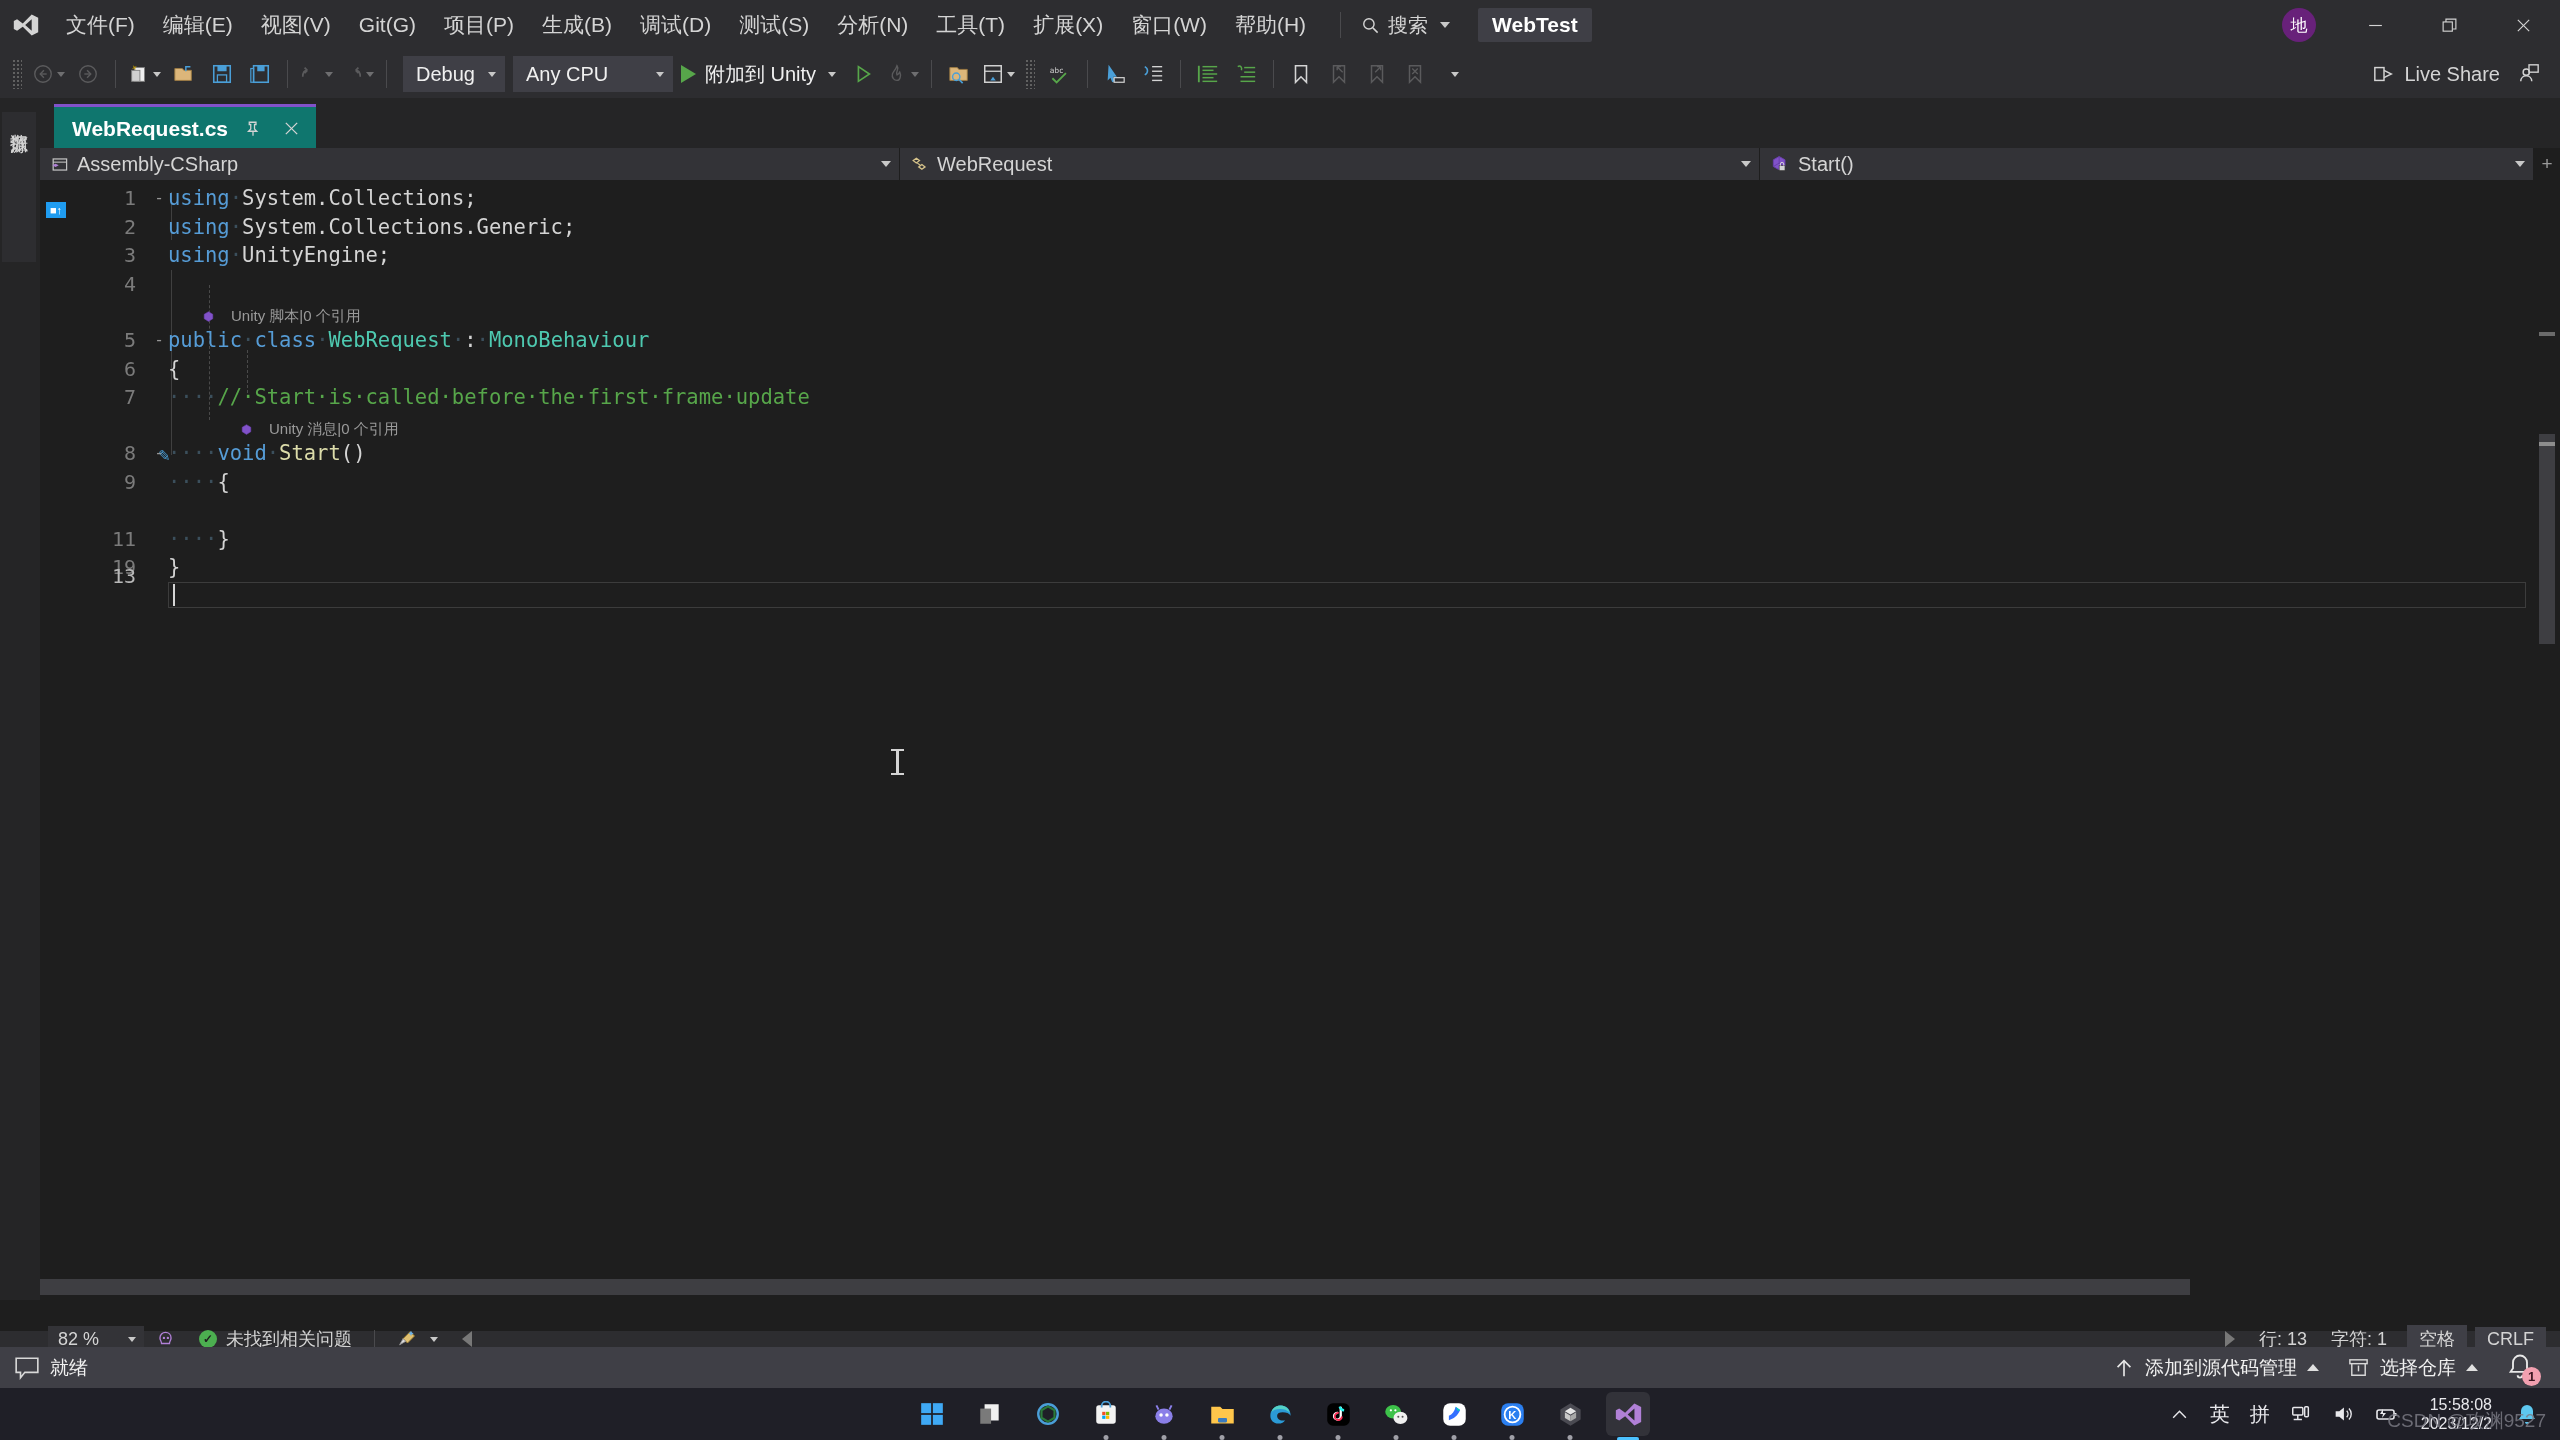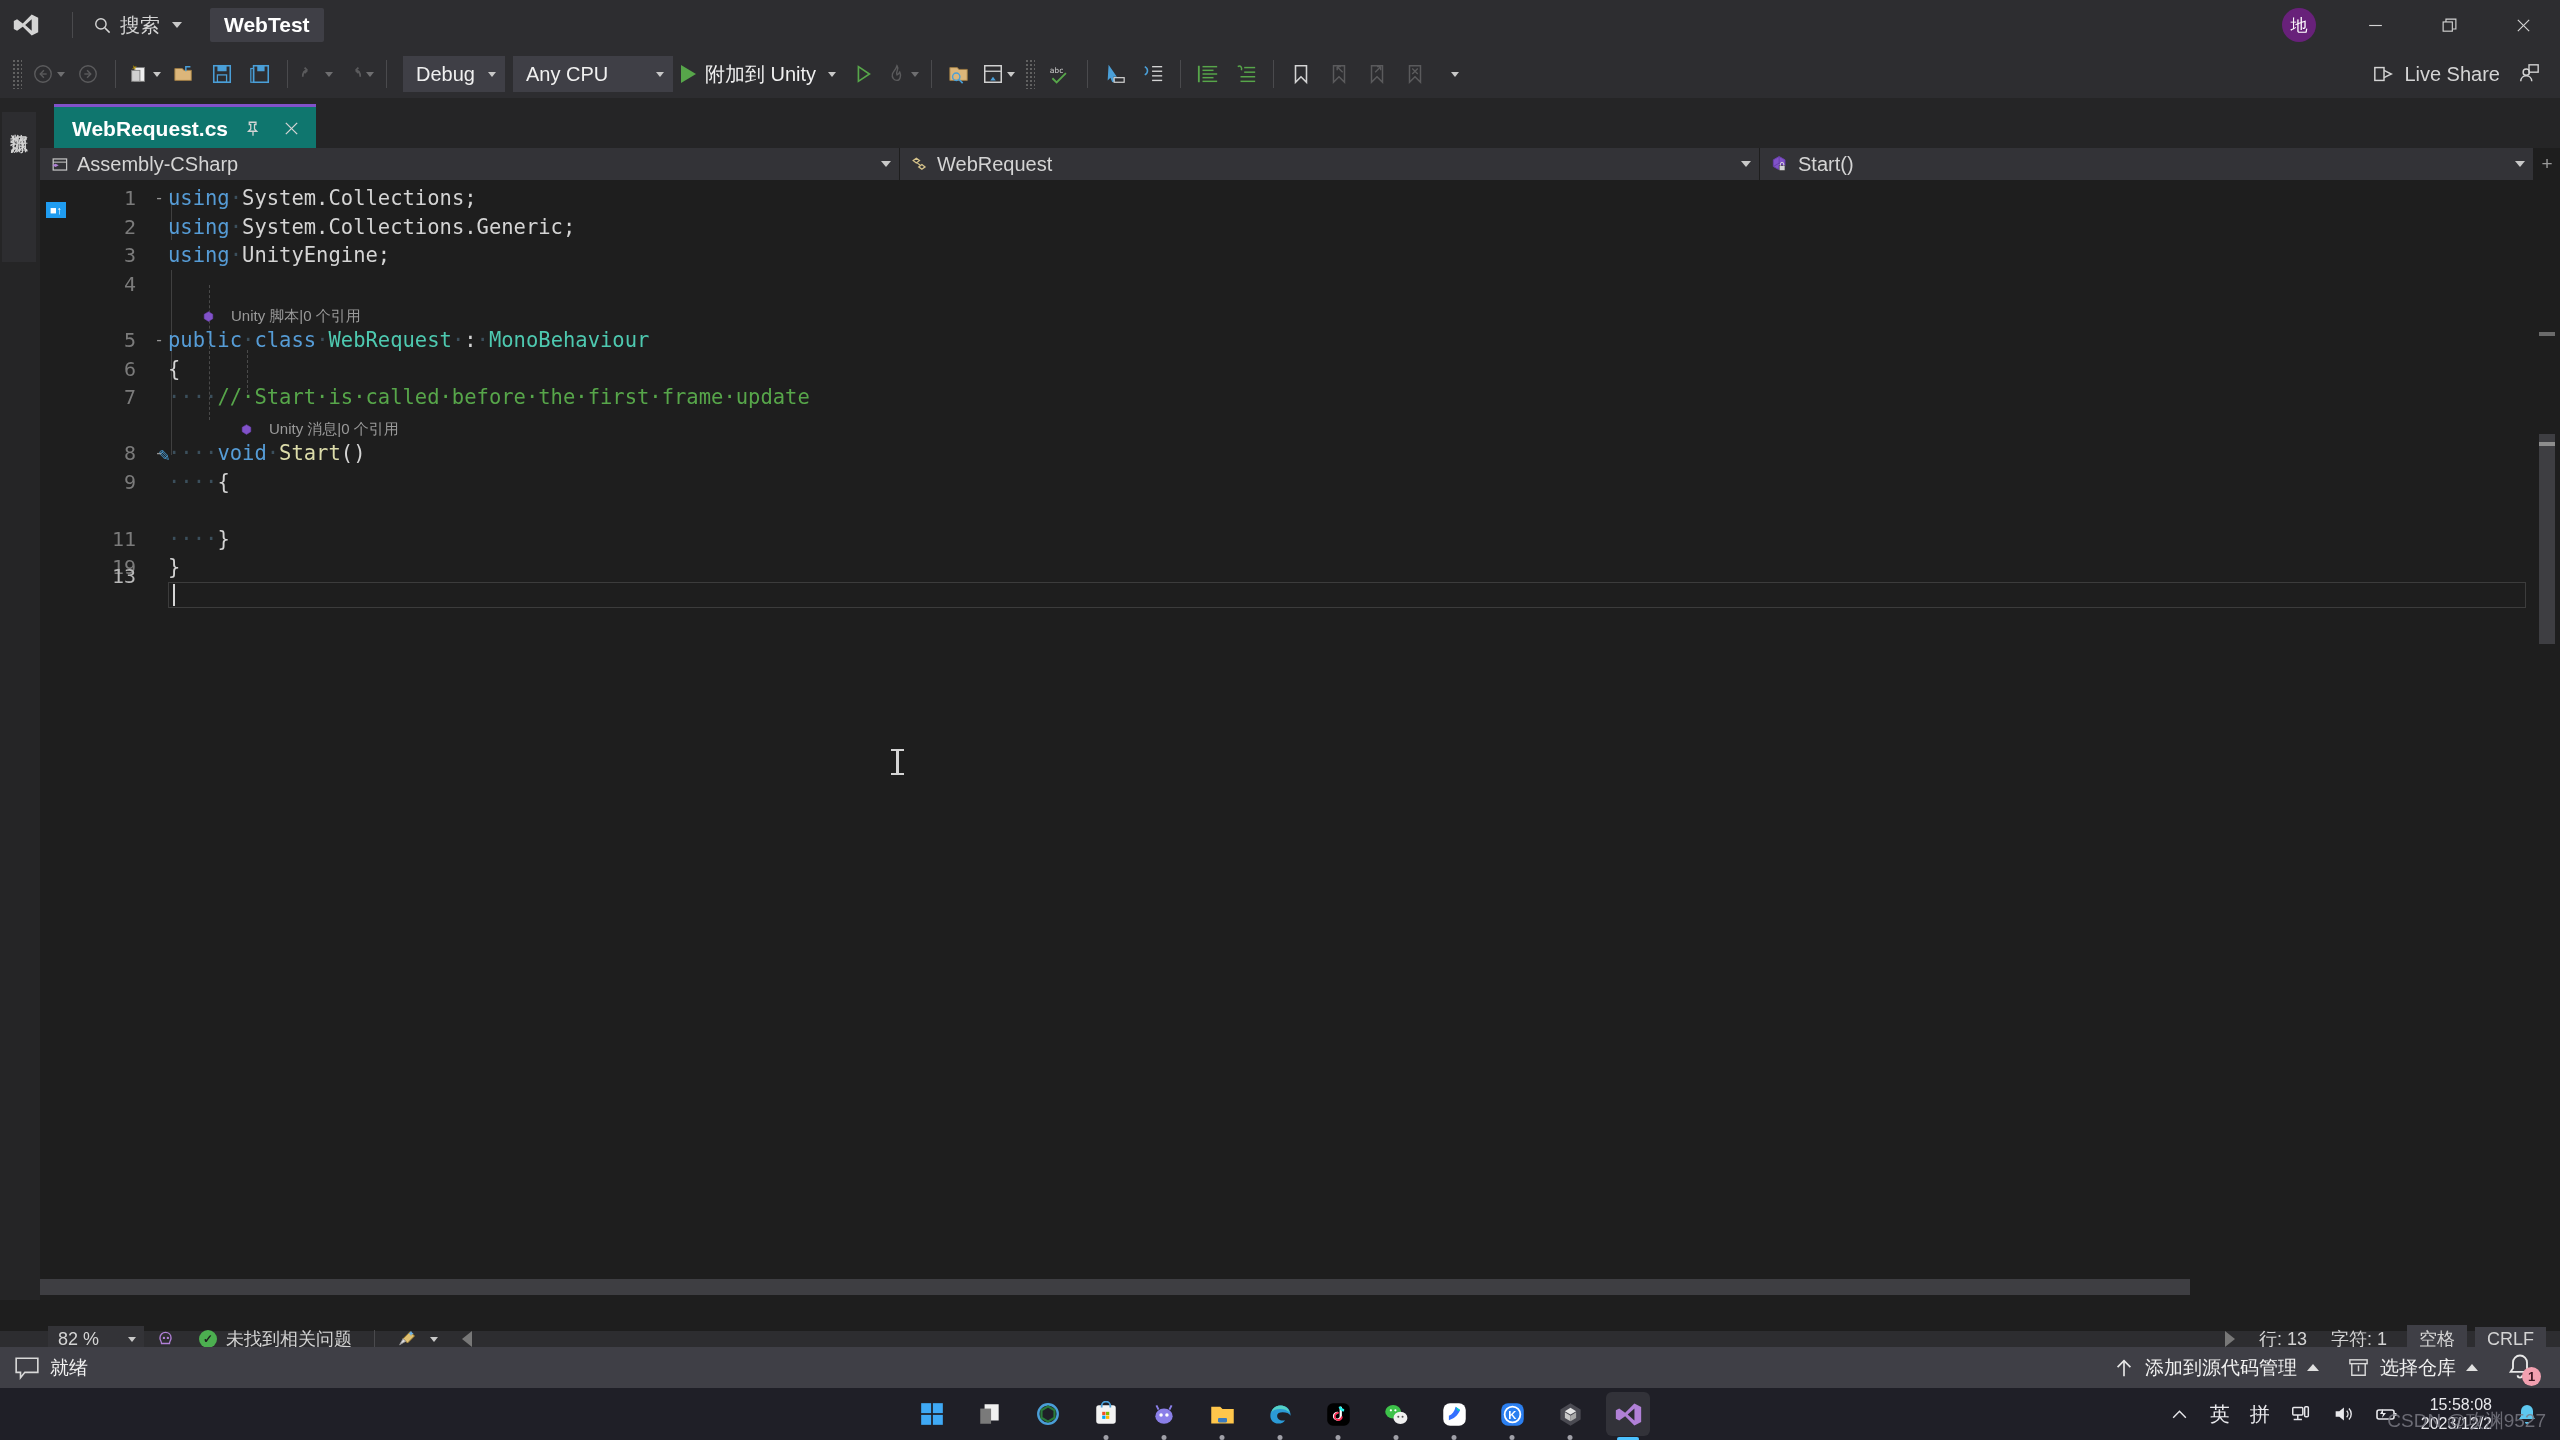--- a/index.html
+++ b/index.html
@@ -338,20 +338,35 @@
 
 <div id="app">
 
   <div class="titlebar">
     <div class="vs-logo">
       <svg viewBox="0 0 32 32">
           <path d="M23 3 31 7v18l-8 4-11-11-7 5-4-2V11l4-2 7 5z" fill="#d4d4d4"></path>
           <path d="M23 9v14l-8-7z" fill="#2d2d30"></path>
         </svg>
     </div>
+    <div class="menu">
+      <div class="menu-item">文件(F)</div>
+      <div class="menu-item">编辑(E)</div>
+      <div class="menu-item">视图(V)</div>
+      <div class="menu-item">Git(G)</div>
+      <div class="menu-item">项目(P)</div>
+      <div class="menu-item">生成(B)</div>
+      <div class="menu-item">调试(D)</div>
+      <div class="menu-item">测试(S)</div>
+      <div class="menu-item">分析(N)</div>
+      <div class="menu-item">工具(T)</div>
+      <div class="menu-item">扩展(X)</div>
+      <div class="menu-item">窗口(W)</div>
+      <div class="menu-item">帮助(H)</div>
+    </div>
     <div class="titlebar-sep"></div>
     <div class="search-box">
       <svg class="mag" viewBox="0 0 24 24">
         <circle cx="10" cy="10" r="6.5" fill="none" stroke="#d4d4d4" stroke-width="1.8"></circle>
         <line x1="15" y1="15" x2="21" y2="21" stroke="#d4d4d4" stroke-width="1.8"></line>
       </svg>
       <span>搜索</span>
       <span class="caret-dn"></span>
     </div>
     <div class="sln-name">WebTest</div>

